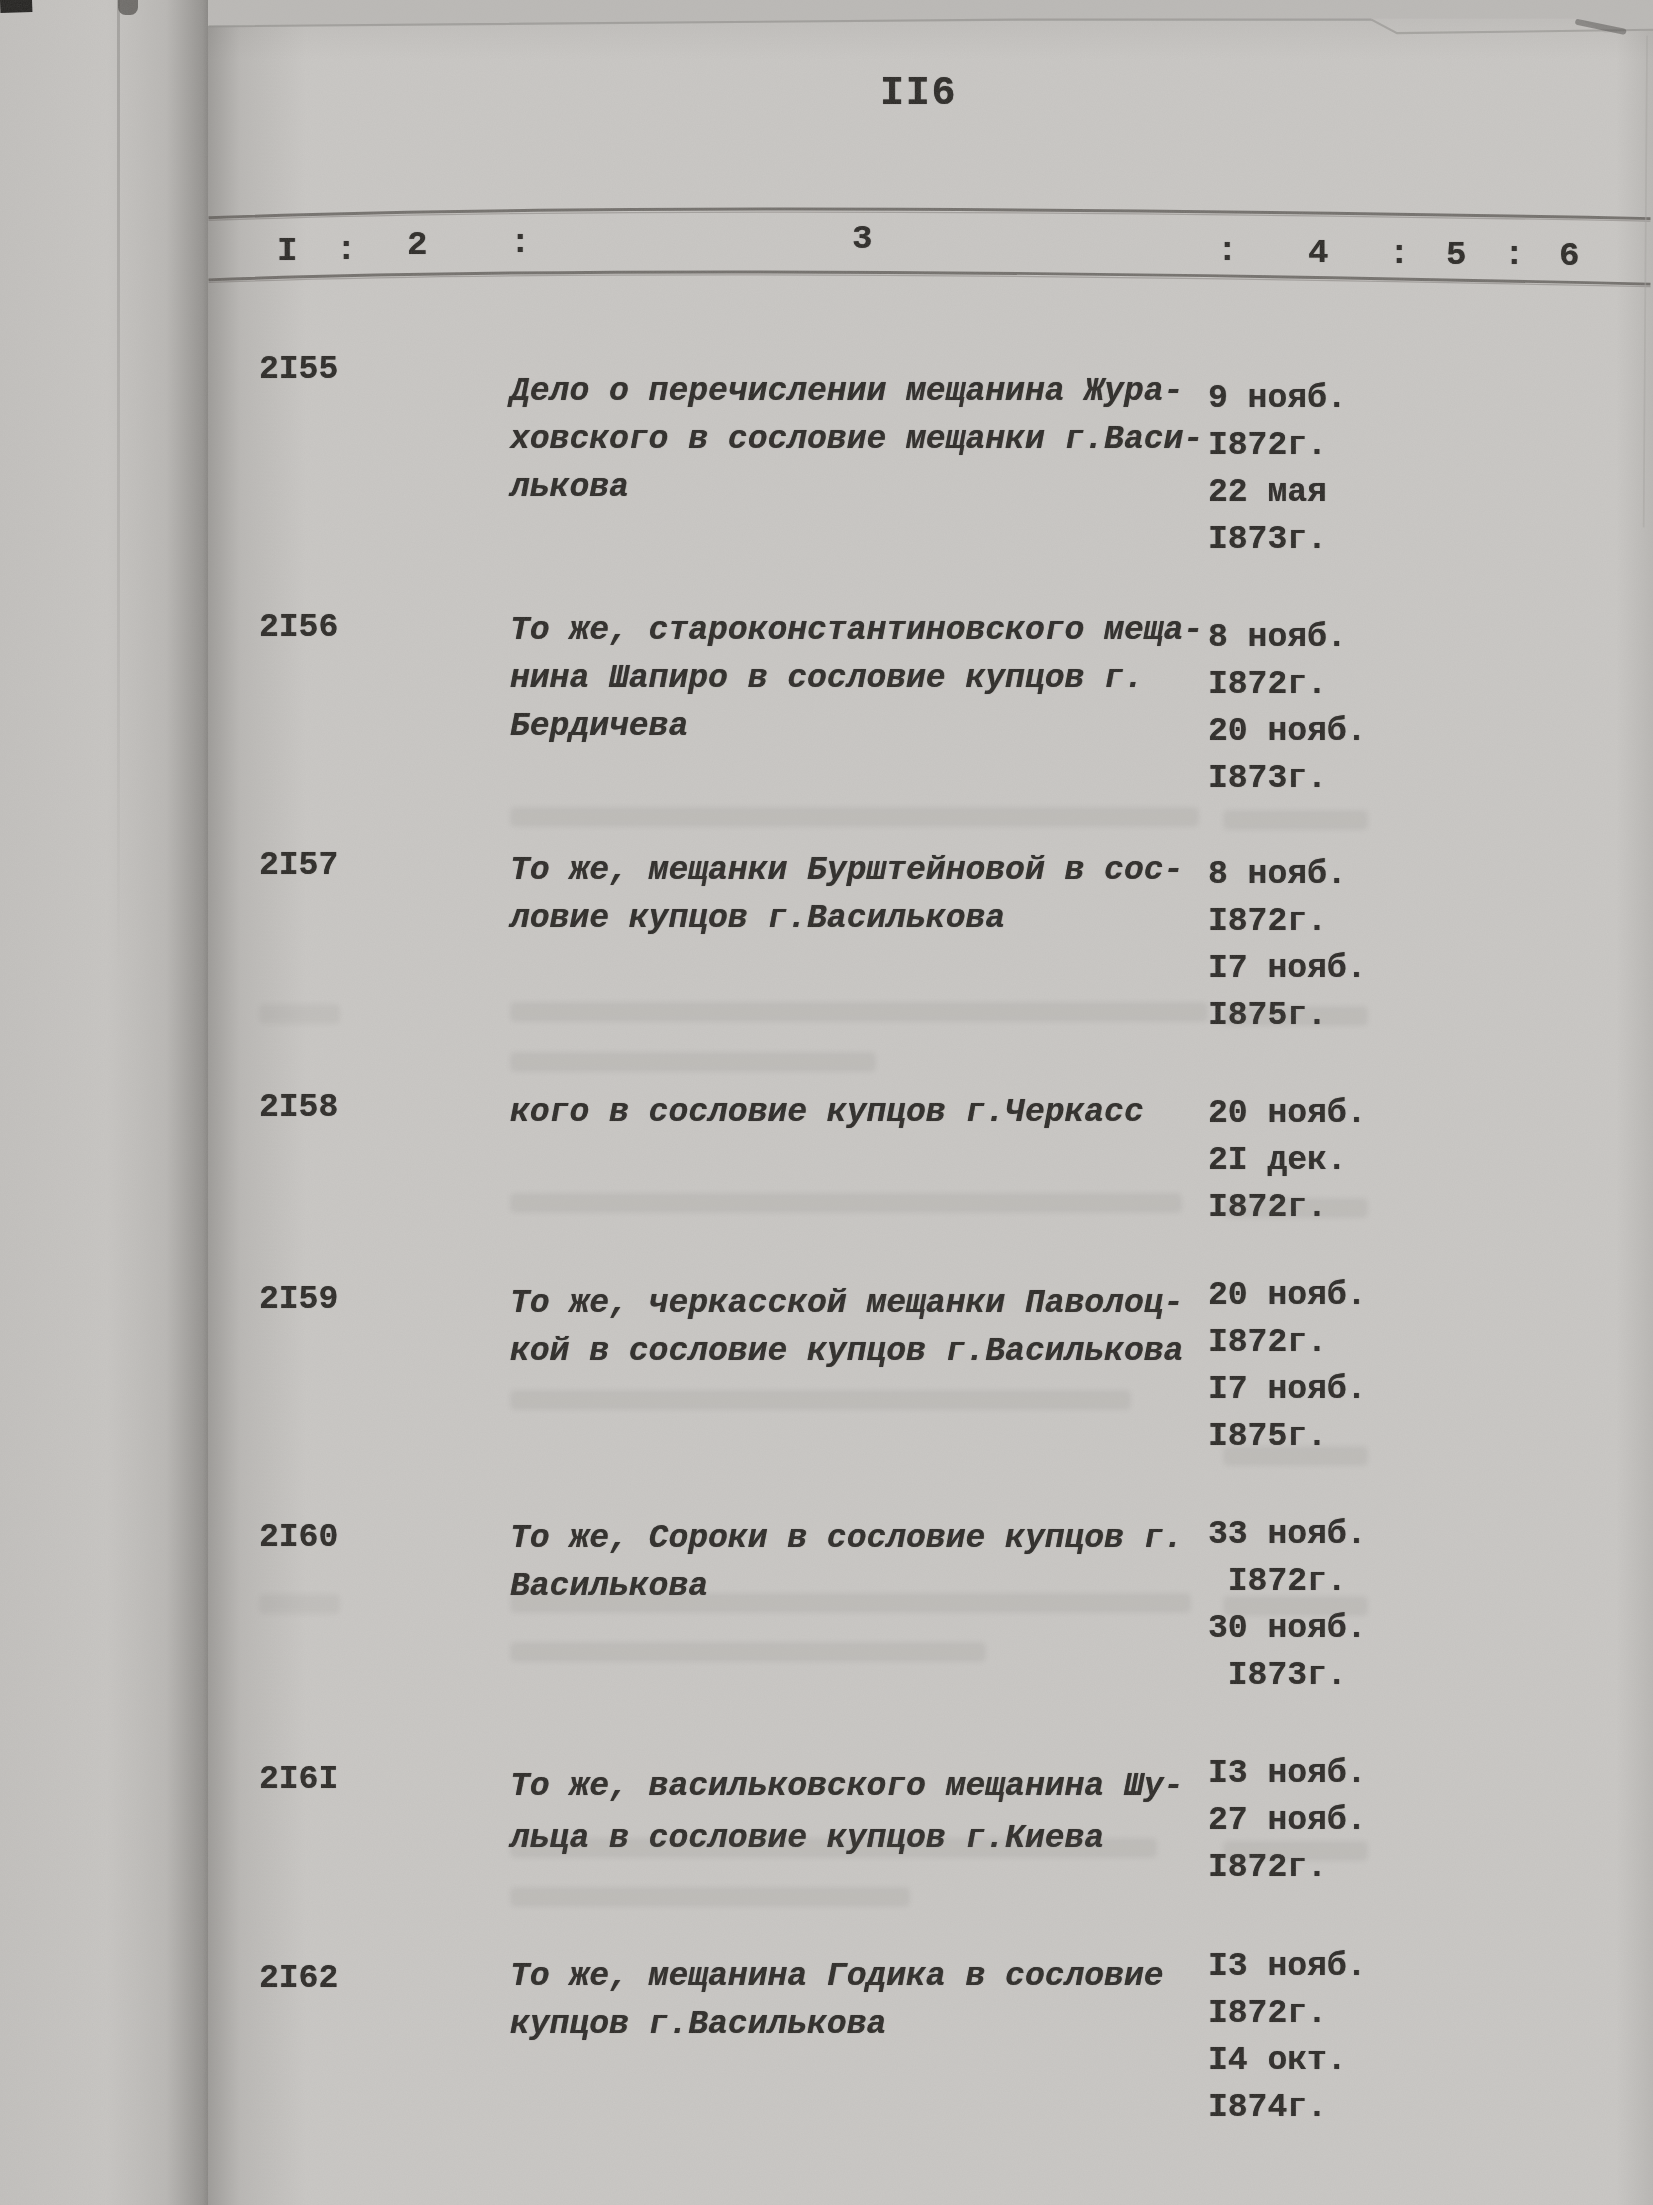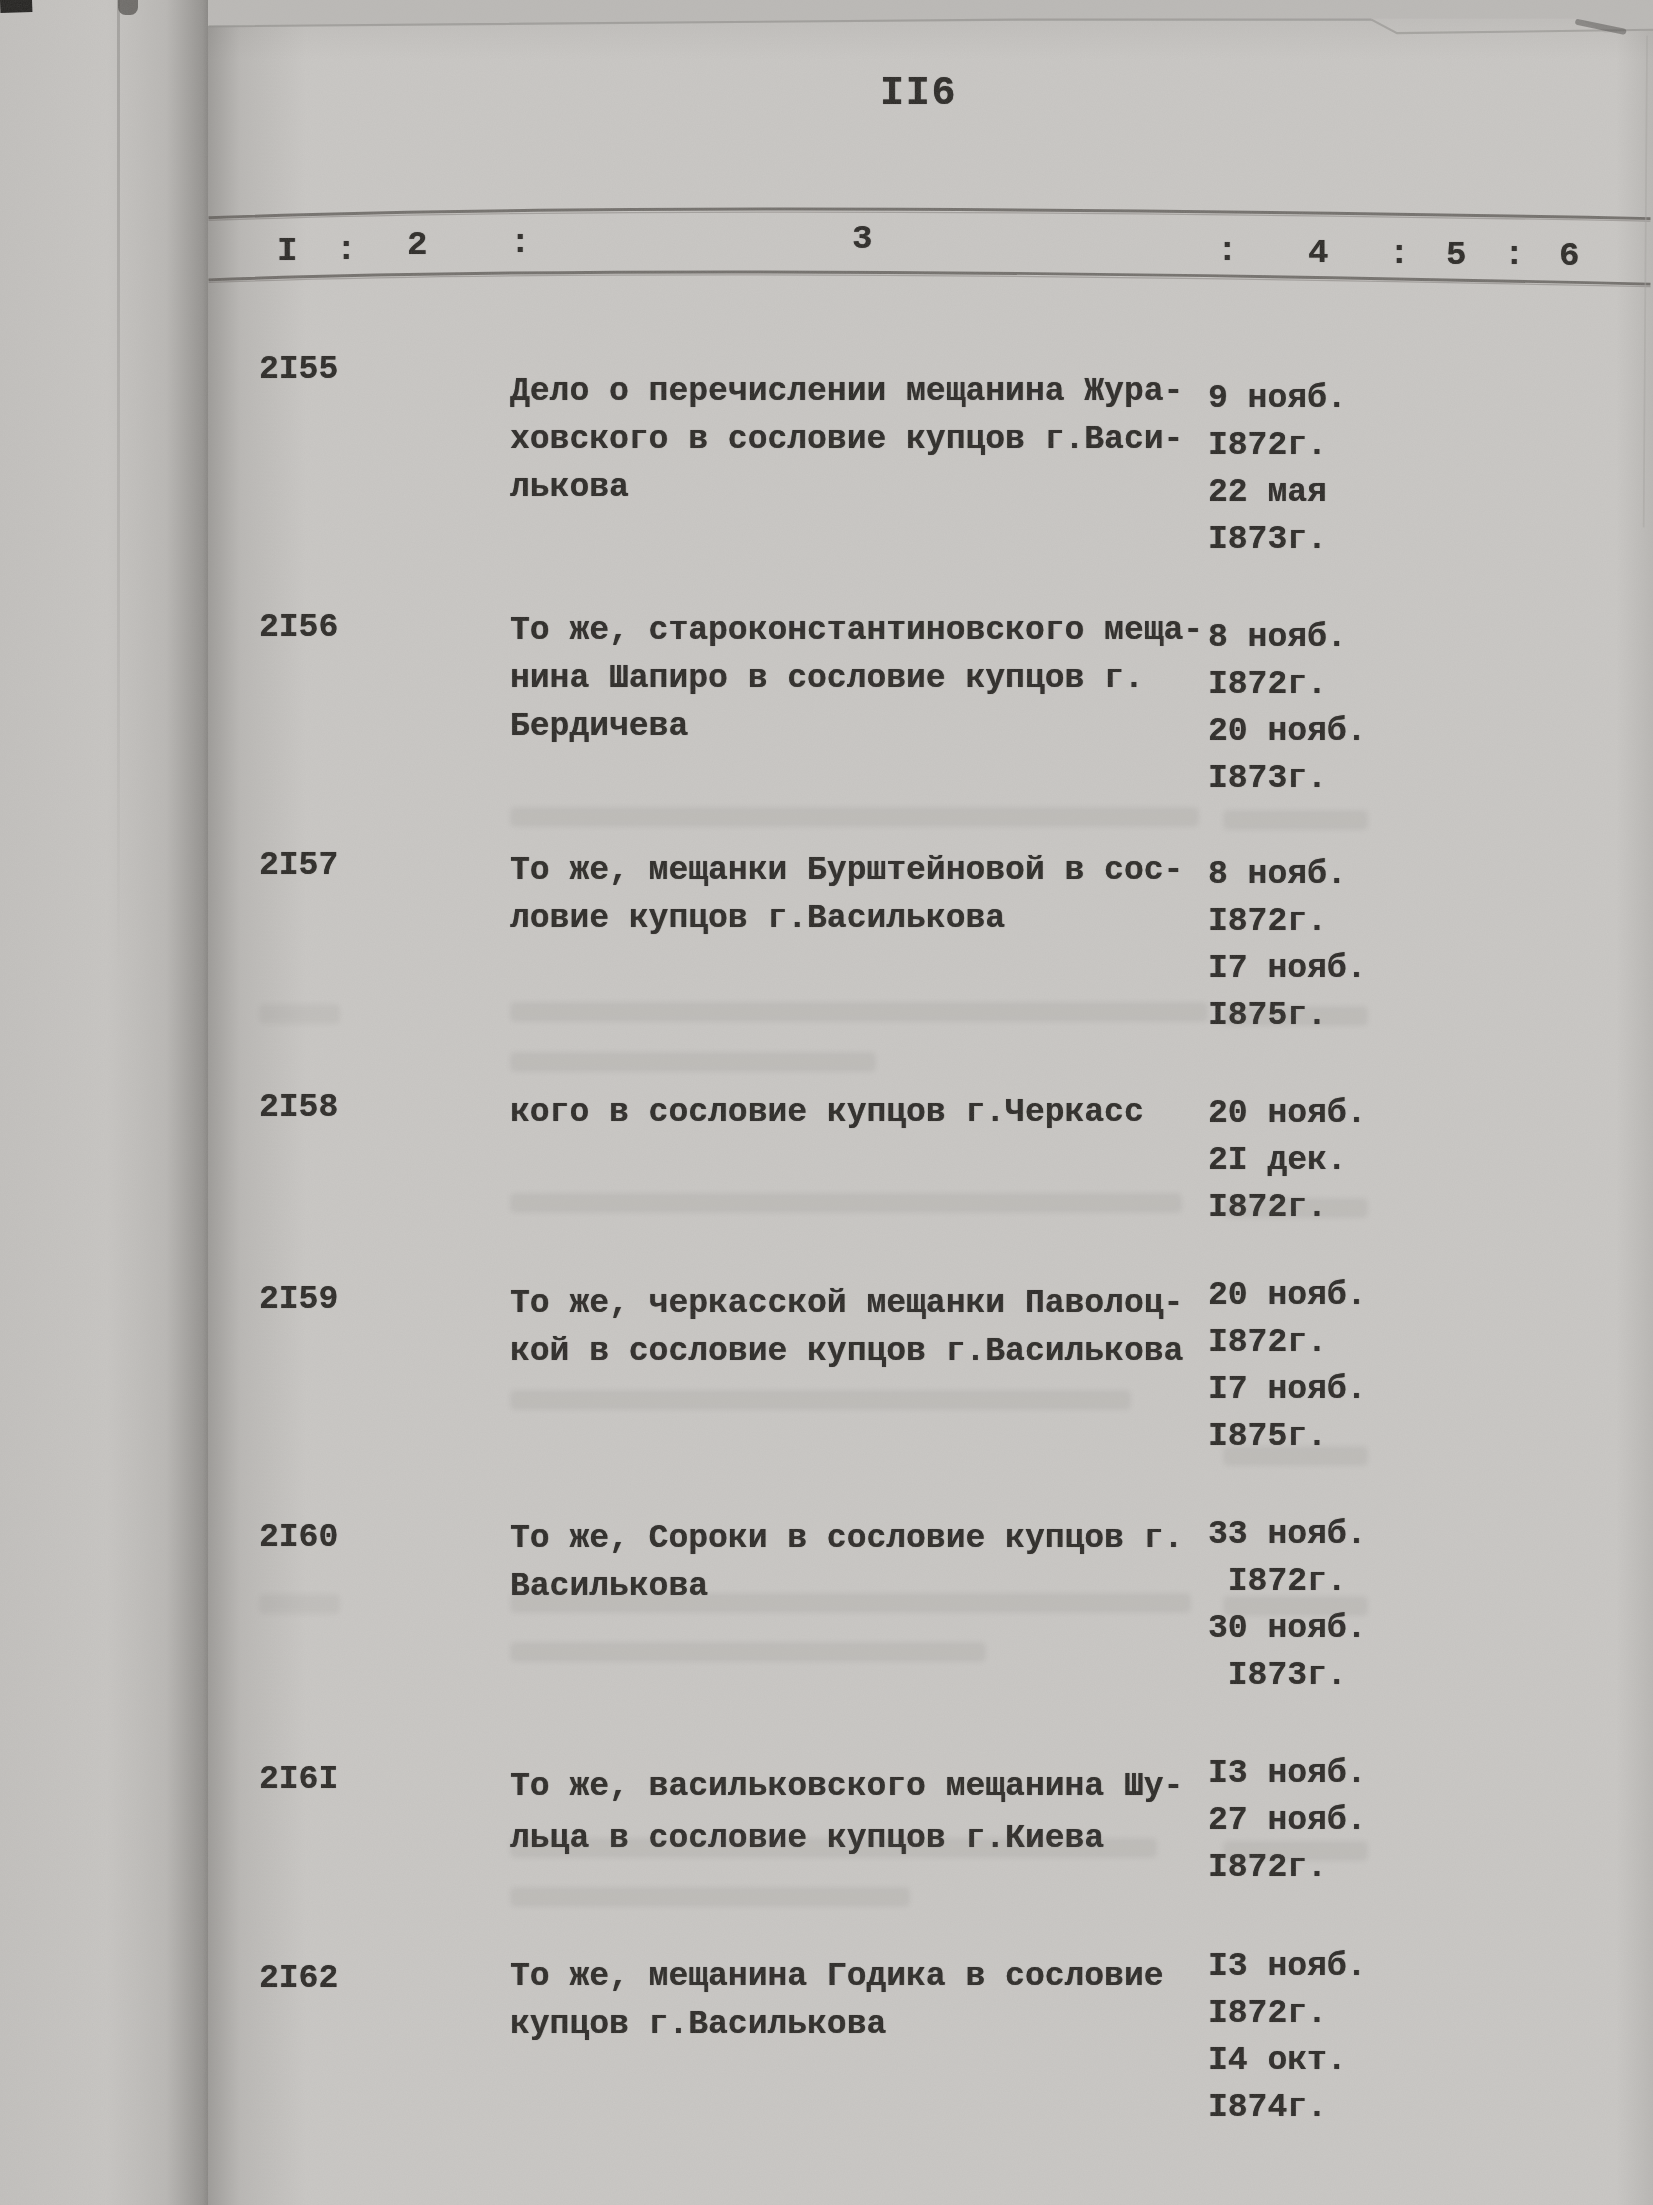--- a/index.html
+++ b/index.html
@@ -46,21 +46,21 @@
   svg.linework{position:absolute;left:0;top:0;pointer-events:none;}
   
   .typed{
     font-weight:bold;font-size:33px;letter-spacing:0px;white-space:pre;
     text-shadow:0 0 0.9px rgba(43,41,38,.55), 0.4px 0.4px 0.6px rgba(43,41,38,.28);
   }
   .page-number{position:absolute;left:880px;top:71px;font-size:40px;letter-spacing:1.7px;}
   .hdr-cell{position:absolute;font-size:34px;}
   .row{position:absolute;left:0;width:1654px;height:0.9px;}
   .num{position:absolute;left:259px;}
-  .desc{position:absolute;left:510px;}
+  .desc{position:absolute;left:510px;font-style:italic;}
   .dates{position:absolute;left:1208px;}
   .desc .ln{height:48px;line-height:48px;}
   .dates .ln{height:47px;line-height:47px;}
   
   .ghost{
     position:absolute;height:20.4px;border-radius:5.1px;background:#55534f;
     opacity:.09;filter:blur(2.6px);
   }
   .noise{position:absolute;left:0;top:0;pointer-events:none;}
 </style>
@@ -100,21 +100,21 @@
     <span class="typed hdr-cell" style="left:1389px;top:235px">:</span>
     <span class="typed hdr-cell" style="left:1446px;top:236px">5</span>
     <span class="typed hdr-cell" style="left:1504px;top:236px">:</span>
     <span class="typed hdr-cell" style="left:1559px;top:237px">6</span>
   </div>
 
   <div class="row" style="top:368px">
     <div class="typed num" style="top:-17px">2I55</div>
     <div class="desc">
       <div class="typed ln">Дело о перечислении мещанина Жура-</div>
-      <div class="typed ln">ховского в сословие купцов г.Васи-</div>
+      <div class="typed ln">ховского в сословие мещанки г.Васи-</div>
       <div class="typed ln">лькова</div>
     </div>
     <div class="dates" style="top:6.8px">
       <div class="typed ln">9 нояб.</div>
       <div class="typed ln">I872г.</div>
       <div class="typed ln">22 мая</div>
       <div class="typed ln">I873г.</div>
     </div>
   </div>
 

